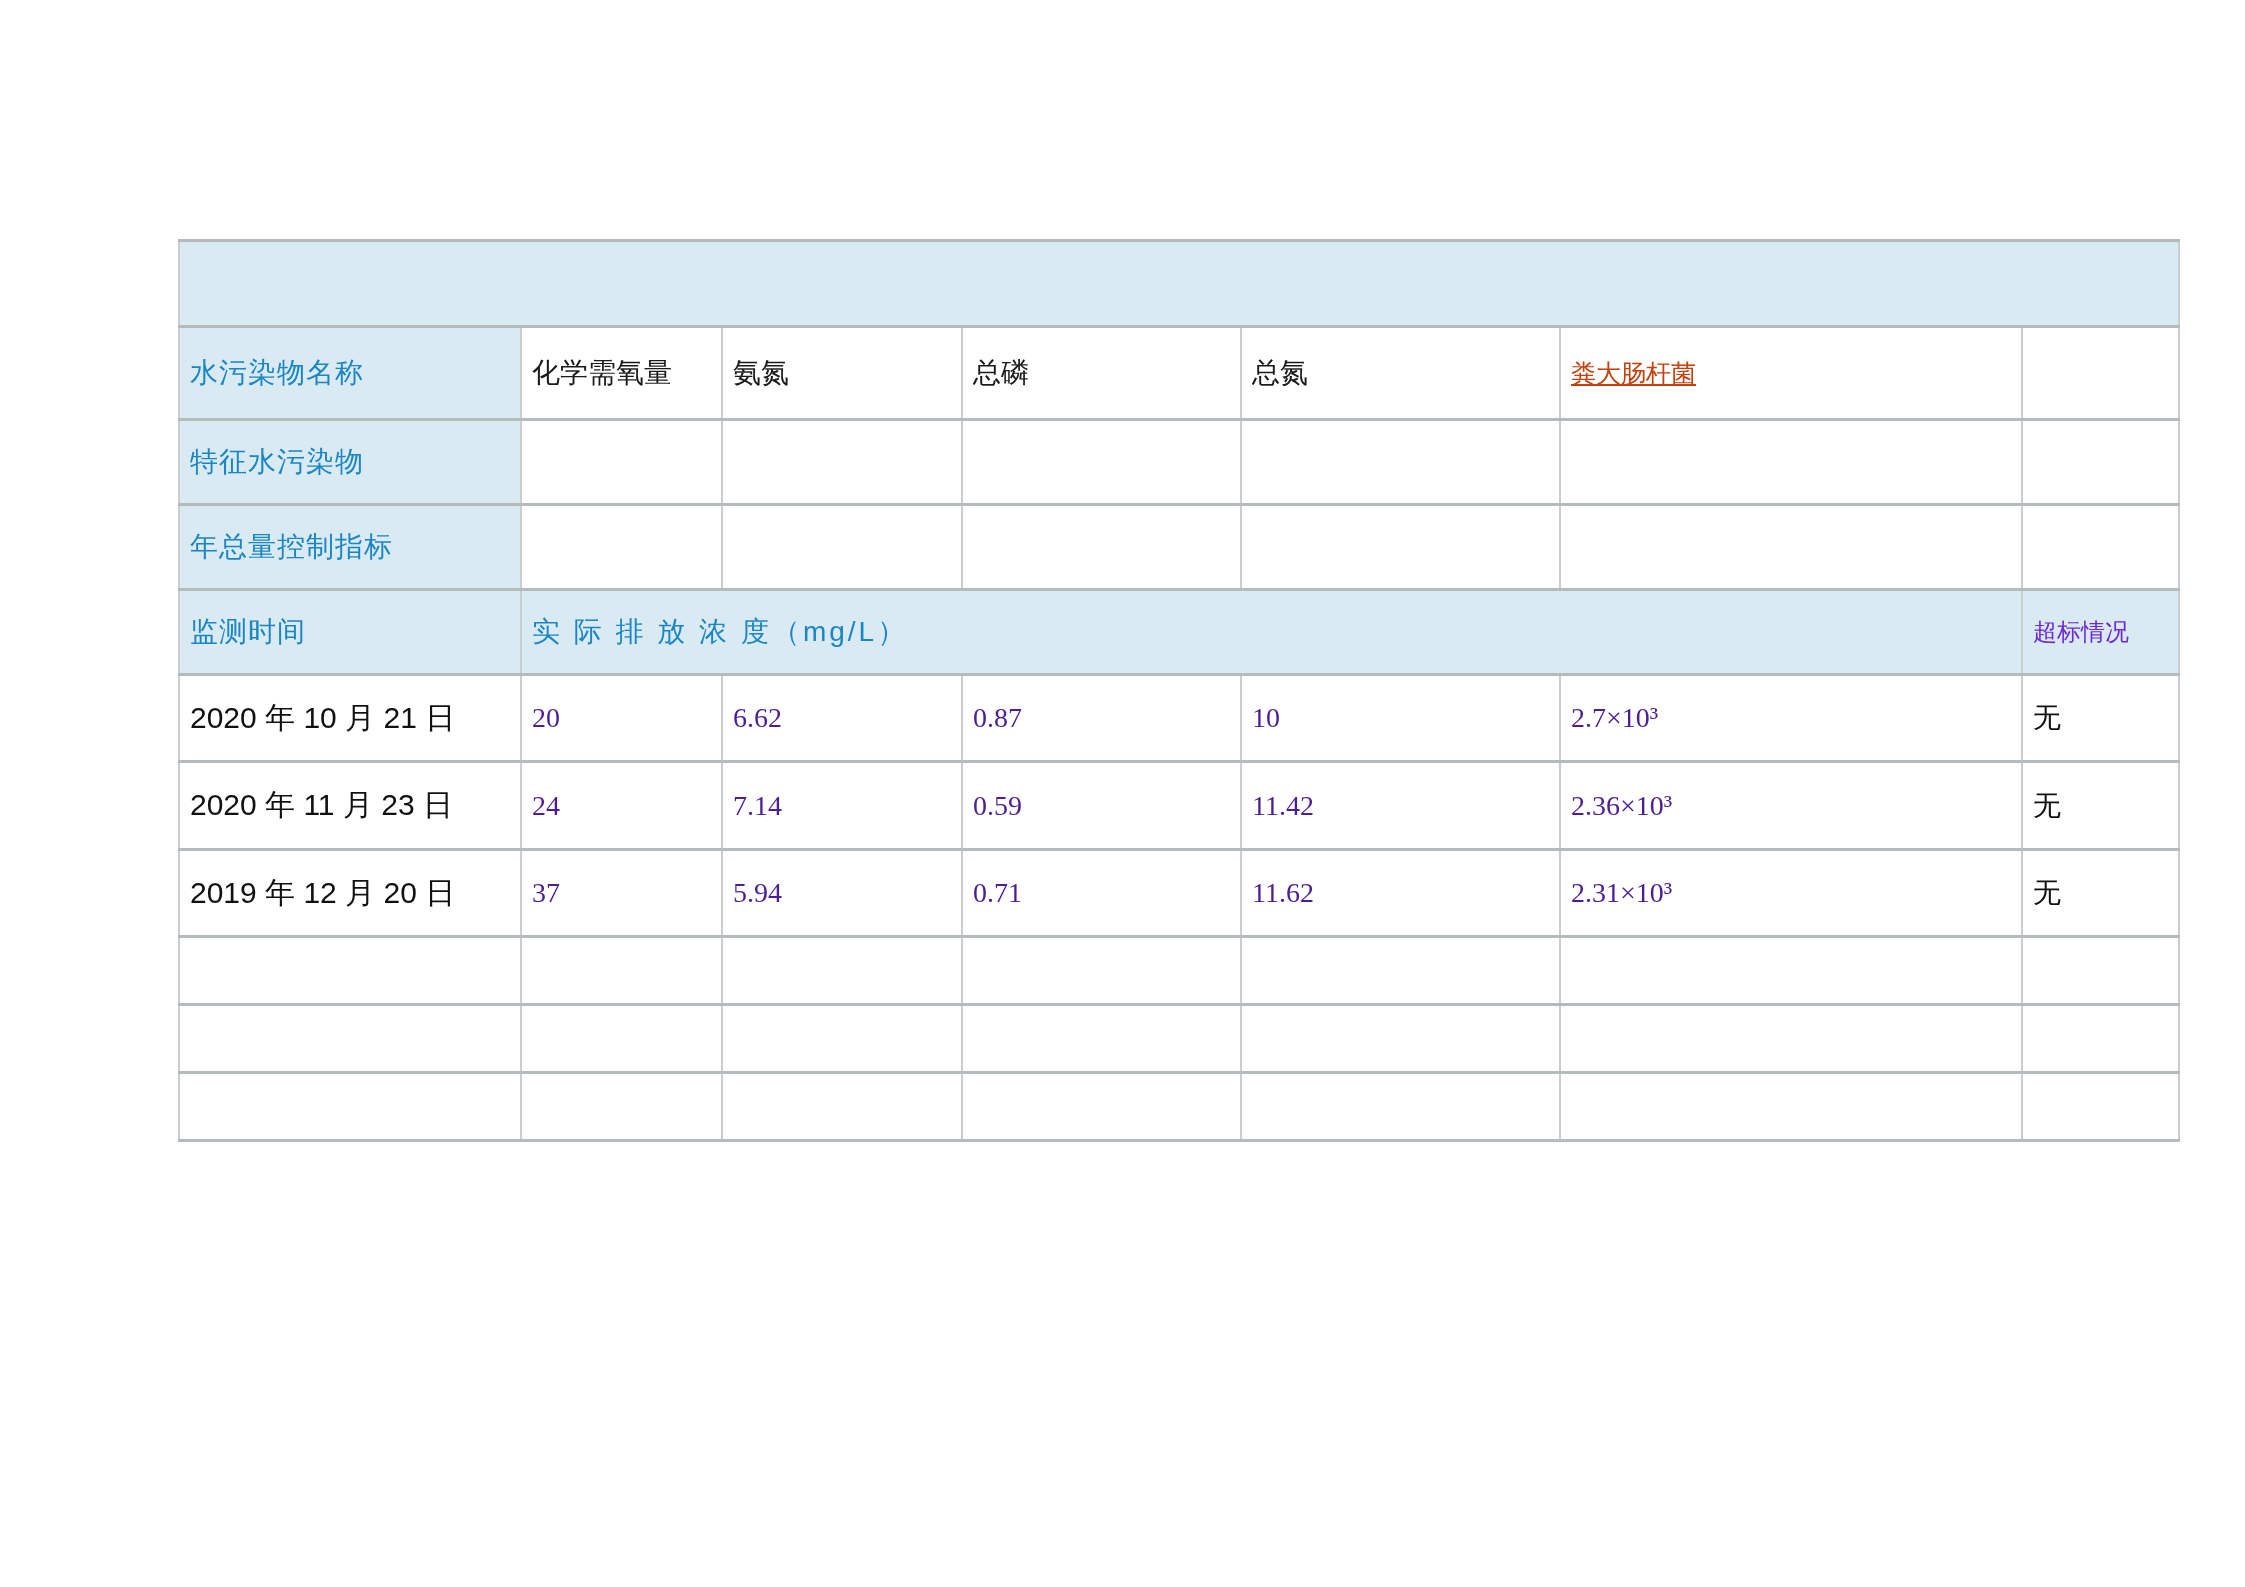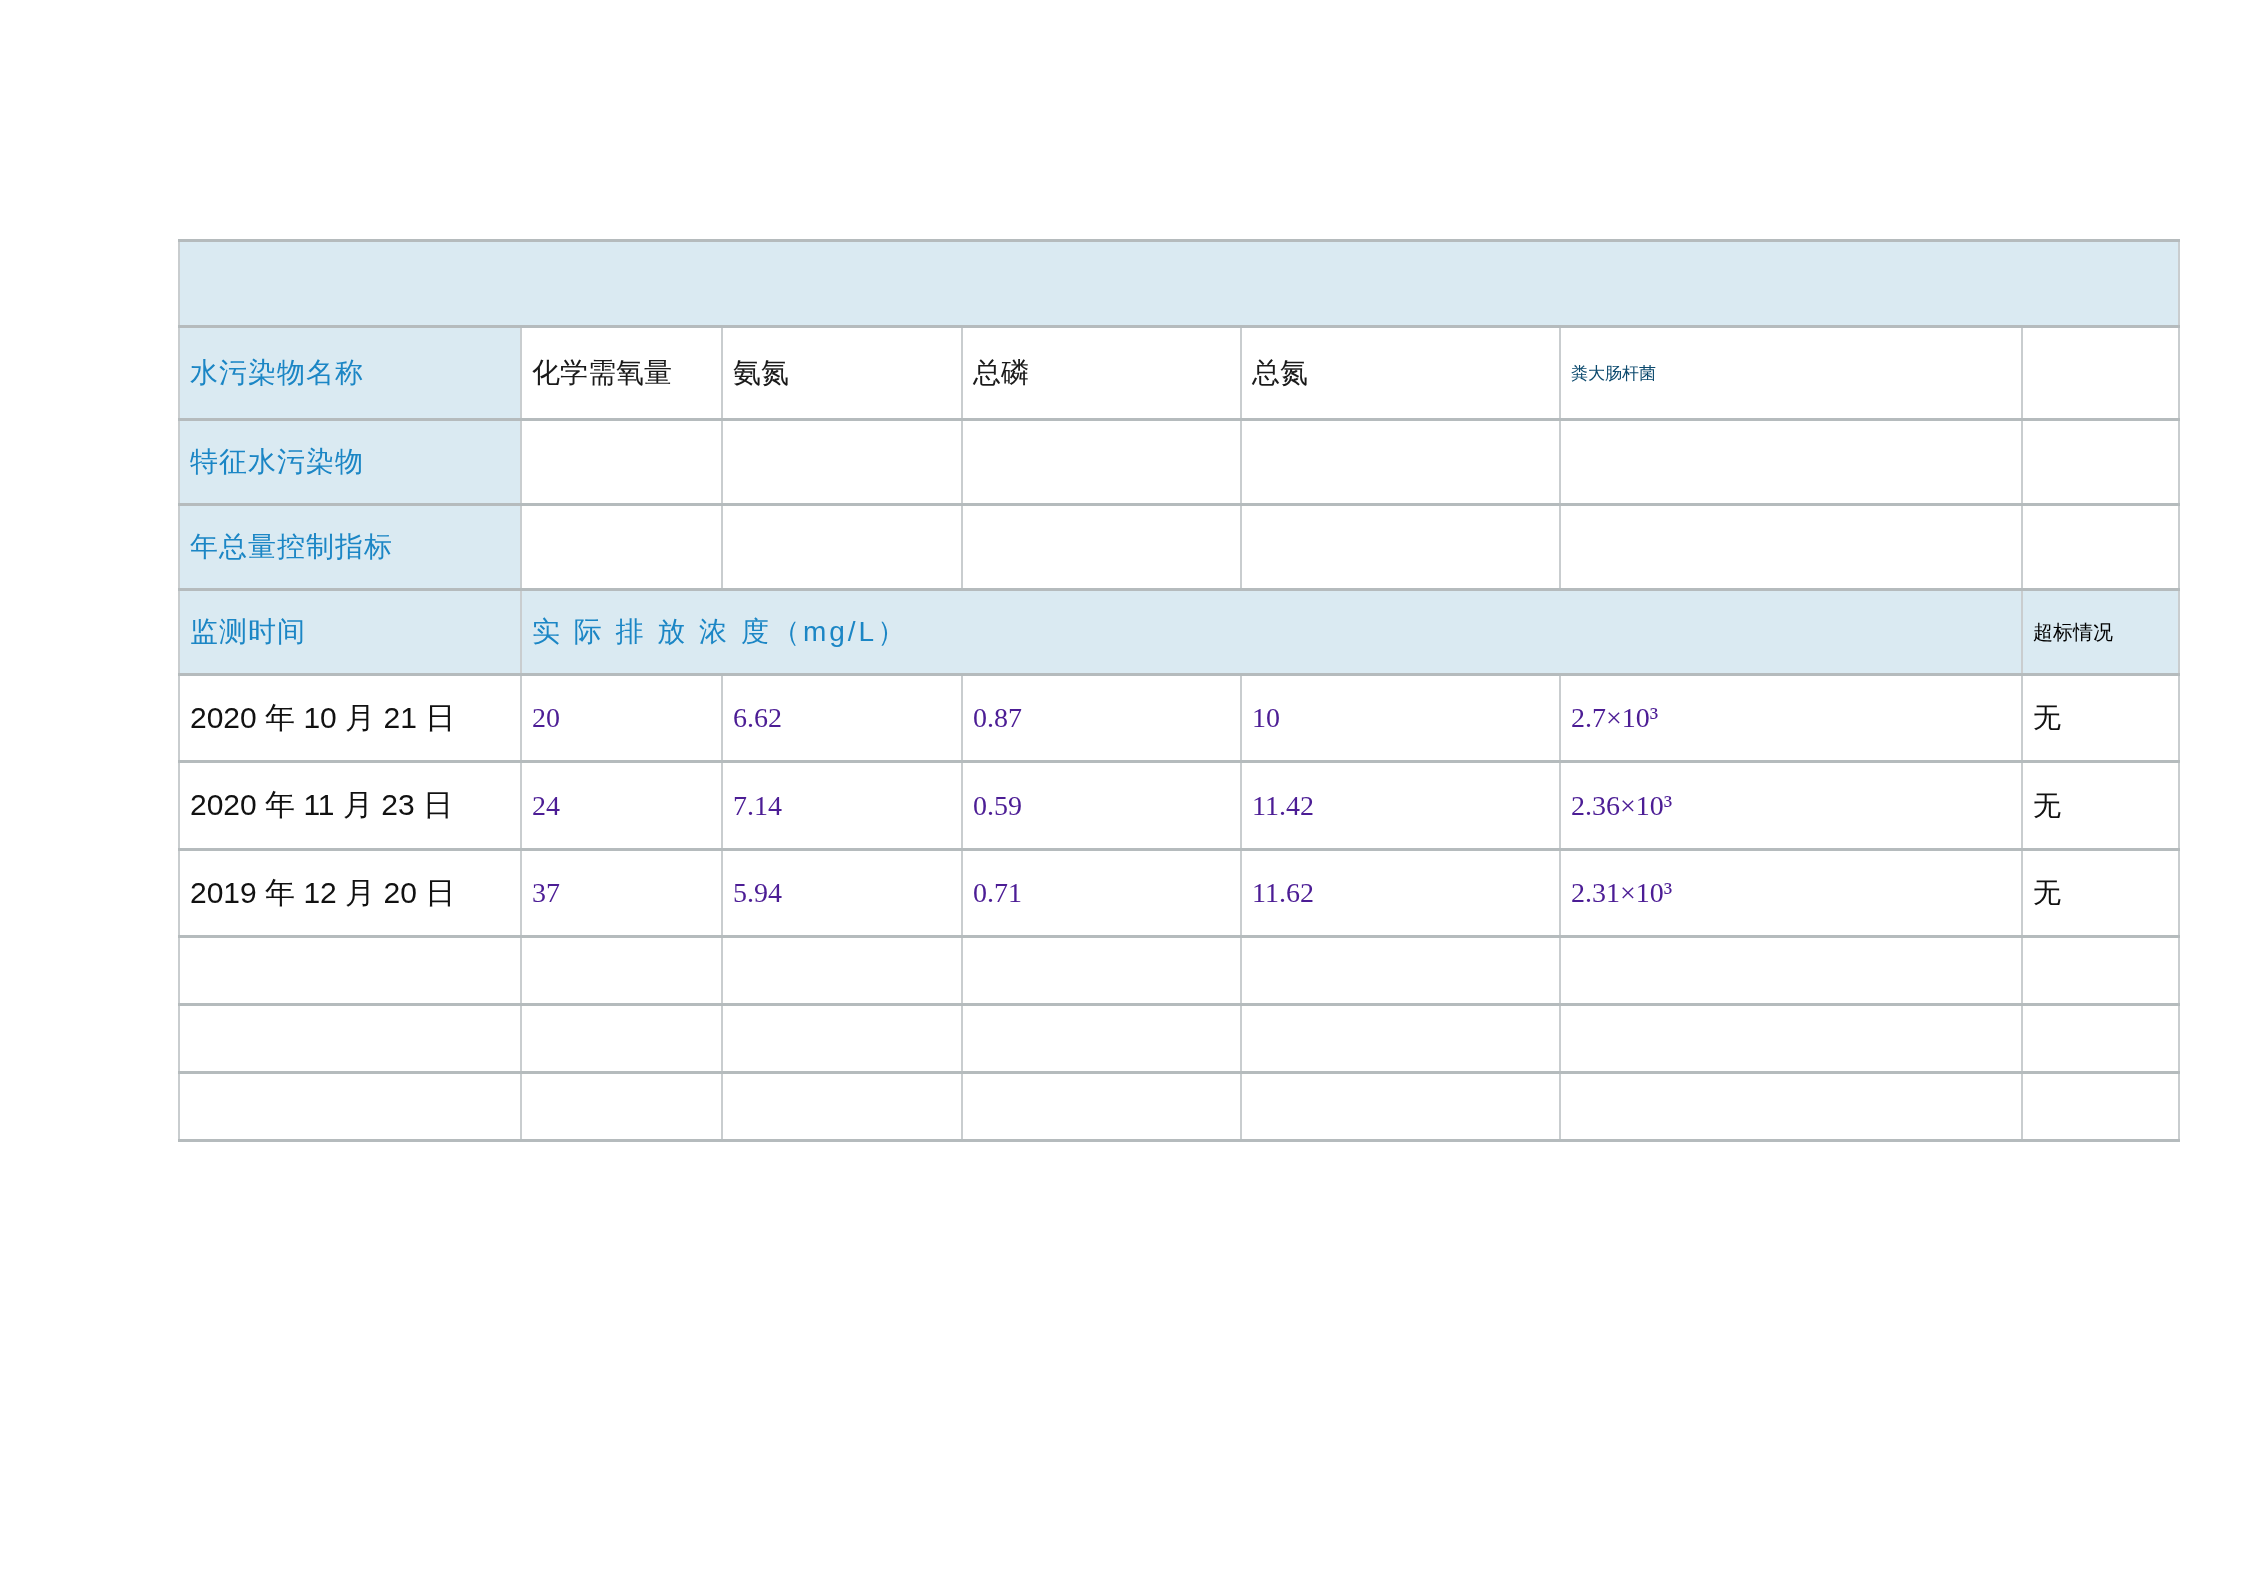--- a/index.html
+++ b/index.html
@@ -51,46 +51,47 @@
     color: #1b86c5;
     font-size: 28px;
     font-weight: 400;
     letter-spacing: 1px;
   }
   .hdr-sans {
     color: #1a1a1a;
     font-size: 28px;
   }
   .hdr-serif {
-    color: #0c4a6e;
+    color: #c2410c;
     font-family: "Liberation Serif", serif;
-    font-size: 17px;
+    font-size: 25px;
     vertical-align: bottom;
     padding-bottom: 12px;
+    text-decoration: underline;
   }
   .limit-sans {
     color: #1a1a1a;
     font-size: 29px;
   }
   .limit-serif {
     color: #1a1a1a;
     font-family: "Liberation Serif", serif;
     font-size: 26px;
     vertical-align: bottom;
     padding-bottom: 14px;
   }
   .conc-hdr {
     color: #1b86c5;
     font-size: 28px;
     letter-spacing: 3px;
     margin-left: 20px;
   }
   .exceed-hdr {
-    color: #000000;
-    font-size: 20px;
+    color: #6d28d9;
+    font-size: 24px;
     padding-left: 4px;
   }
   .date-cell {
     color: #111111;
     font-size: 30px;
     vertical-align: middle;
     border-radius: 22px;
   }
   .num-cell {
     color: #4c1d95;

